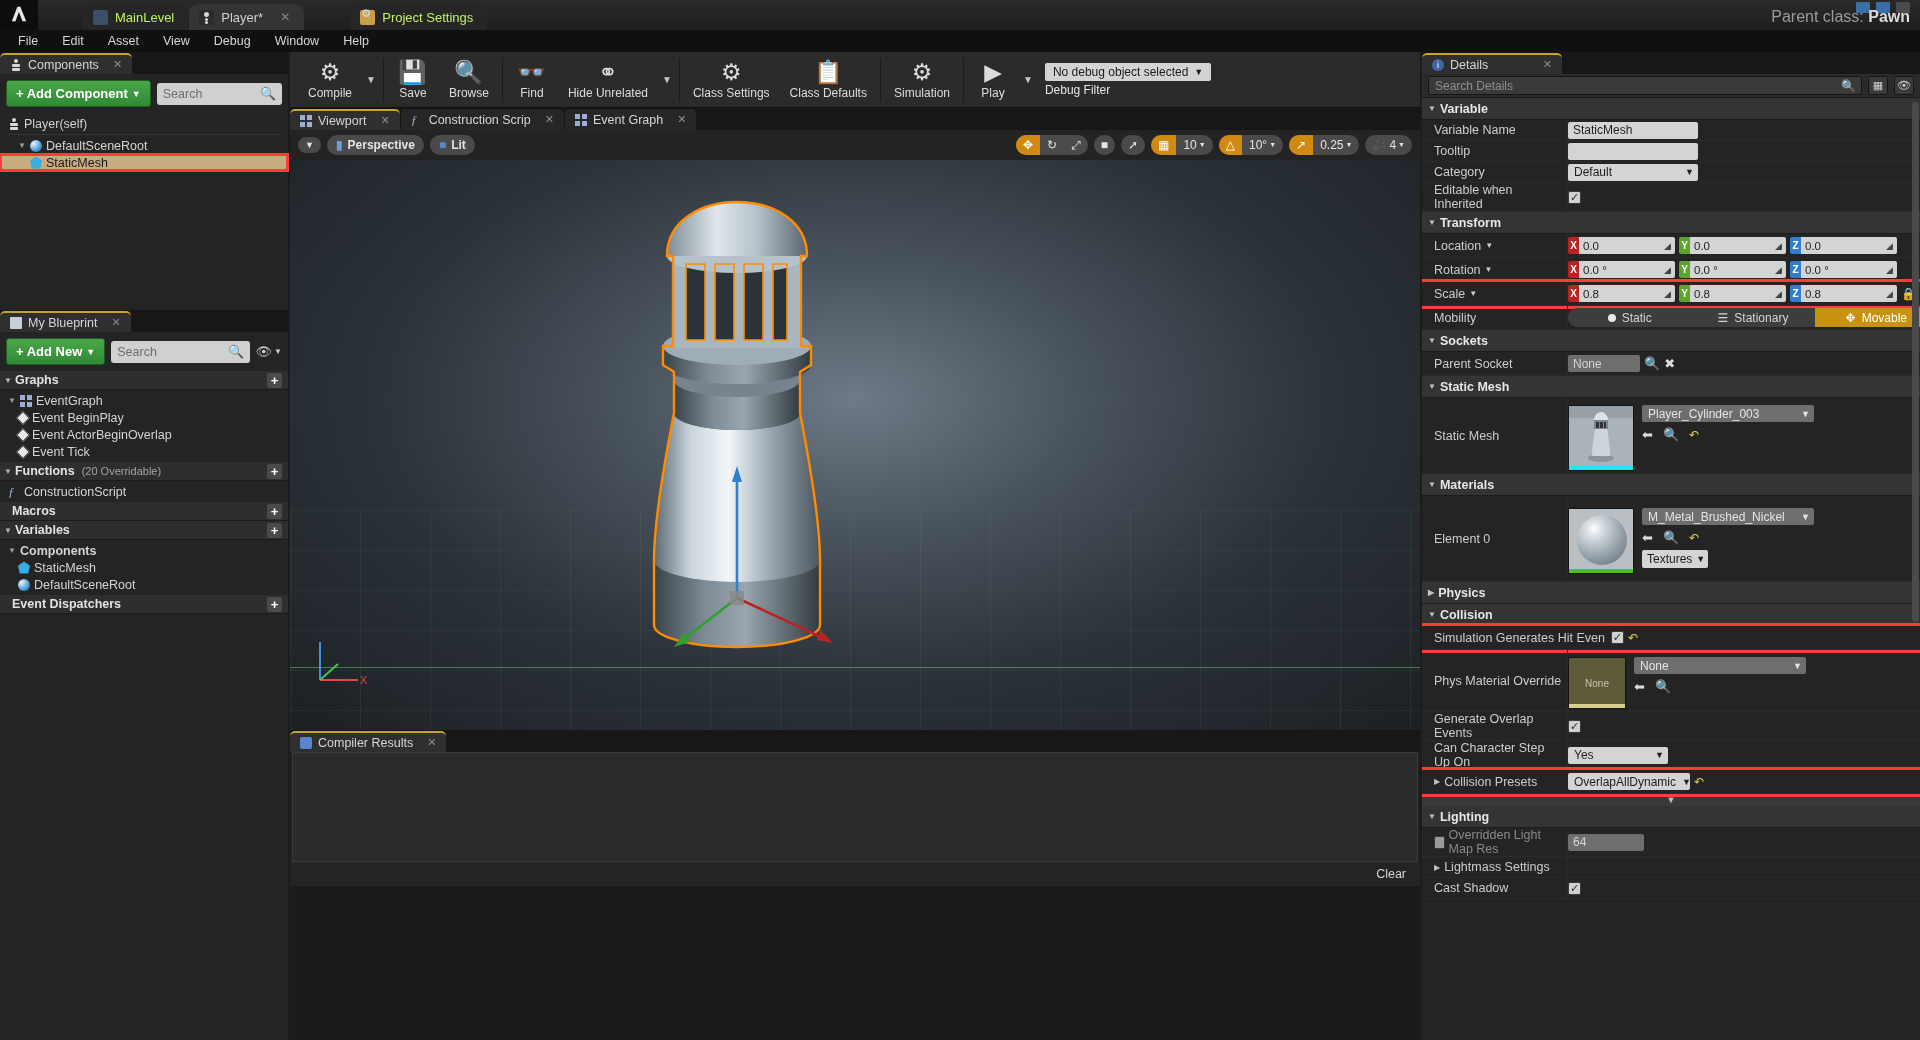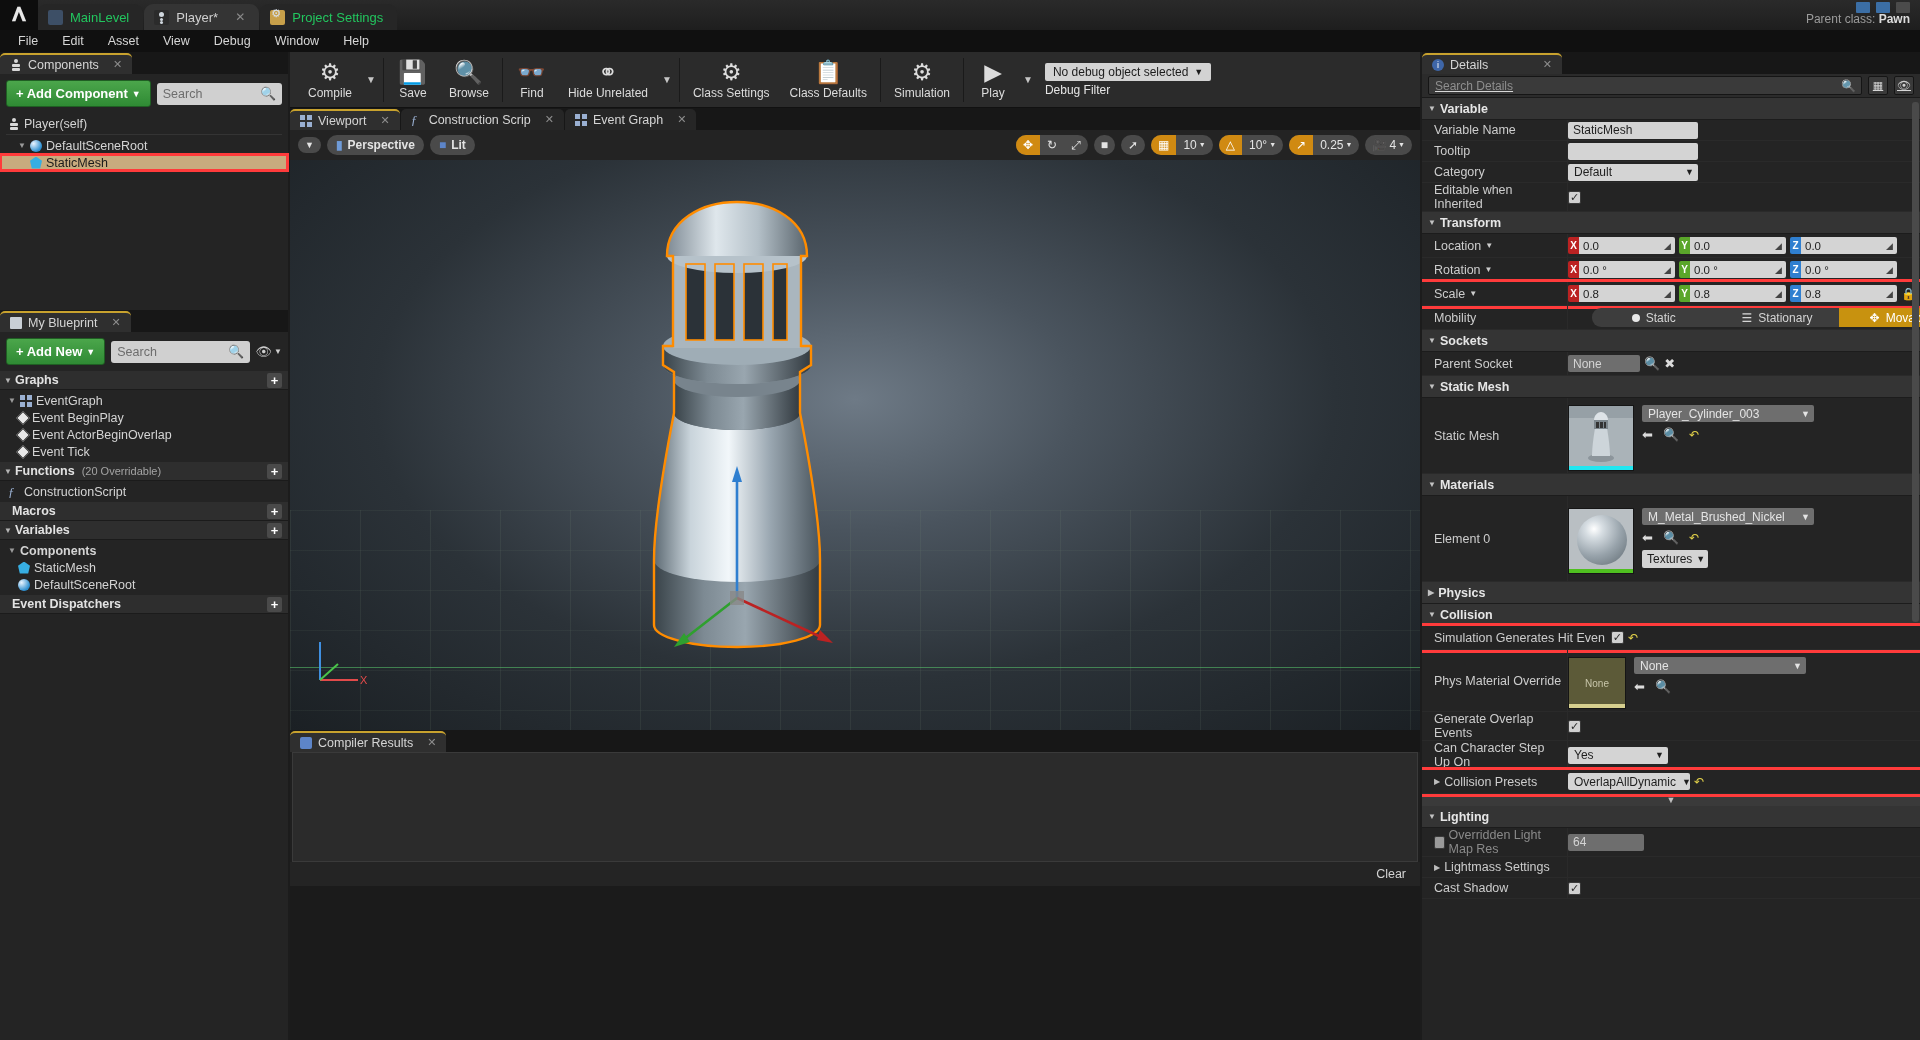--- a/index.html
+++ b/index.html
@@ -25,35 +25,35 @@
     font-weight:bold;
   }
   .tab {
     height:26px; padding:0 14px 0 10px; margin-right:1px;
     display:flex; align-items:center; gap:7px;
     font-size:13px; color:#cfcfcf;
     background:#343434;
     border-top-left-radius:9px; border-top-right-radius:9px;
     position:relative;
   }
-  .tab.inactive { background:#262626; color:#22c55e; }
+  .tab.inactive { background:#262626; color:#bef264;margin-left:45px; }
   .tab .tclose { margin-left:10px; font-size:12px; color:#8a8a8a; }
   .tabicon { width:15px;height:15px; display:inline-block; border-radius:2px;}
   .tabicon.player { background:#2b2b2b; position:relative;}
   .tabicon.player::after{
     content:""; position:absolute; left:5px; top:2px; width:5px;height:5px;
     border-radius:50%; background:#cfd6dd;
     box-shadow:0 5px 0 -1px #cfd6dd, 0 8px 0 -1px #cfd6dd;
   }
   .tabicon.proj { background:#c8a04a; border-radius:2px; position:relative;}
   .tabicon.proj::after{
     content:"\2699"; position:absolute; left:1px; top:-3px; font-size:11px; color:#d8e0ea;
   }
   .parentclass {
-    position:absolute; right:10px; bottom:4px; font-size:12px; color:#9b9b9b;
+    position:absolute; right:10px; bottom:4px; font-size:16px; color:#9b9b9b;
   }
   .parentclass b { color:#dcdcdc; }
   .winbtns { position:absolute; right:10px; top:2px; display:flex; gap:6px;}
   .winbtn { width:14px;height:11px;background:#3b6ea5;border-radius:1px;}
   .winbtn.c { background:#4b4b4b; }
 
   
   .menubar {
     position:absolute; top:30px; left:0; width:1920px; height:22px;
     background:#101010; display:flex; align-items:center; padding-left:6px;
@@ -181,21 +181,20 @@
   .det-tab {
     height:21px; padding:0 10px; display:flex; align-items:center; gap:6px;
     background:#2f2f2f; font-size:12.5px; color:#d5d5d5;
     border-top-left-radius:5px; border-top-right-radius:5px; border-top:2px solid #c8a22e;
     min-width:140px;
   }
   .det-tab .tclose { margin-left:auto; color:#8d8d8d; font-size:11px;}
   .det-search {
     height:24px; background:#2b2b2b; display:flex; align-items:center; gap:6px; padding:0 6px;
     border-bottom:1px solid #1a1a1a;
-    text-decoration:underline;
   }
   .det-search .field {
     flex:1; height:19px; background:#3a3a3a; border:1px solid #151515; border-radius:2px;
     display:flex; align-items:center; padding:0 6px; color:#8e8e8e; font-size:12px; position:relative;
   }
   .det-search .mag { position:absolute; right:5px; color:#cfcfcf; font-size:12px;}
   .det-search .sqbtn { width:20px;height:19px; background:#3a3a3a; border:1px solid #151515; border-radius:2px;
                        display:flex;align-items:center;justify-content:center; font-size:11px; color:#cfcfcf;}
 
   .det-scroll { height:920px; overflow:hidden; position:relative; }
@@ -839,21 +838,21 @@
             <span class="v">
                 <span>0.8</span>
                 <span class="sp">◢</span>
               </span>
           </div>
           <span style="font-size:12px;color:#cfcfcf;">🔒</span>
           <span class="revert">↶</span>
         </div>
       </div>
 
-      <div class="prow" style="min-height:24px;gap:24px;">
+      <div class="prow" style="min-height:24px;">
         <div class="divider-v"></div>
         <div class="lbl">Mobility</div>
         <div class="val">
           <div class="mobility">
             <div class="m">
               <span class="dot"></span>
               <span>Static</span>
             </div>
             <div class="m">
               <span>☰</span>

